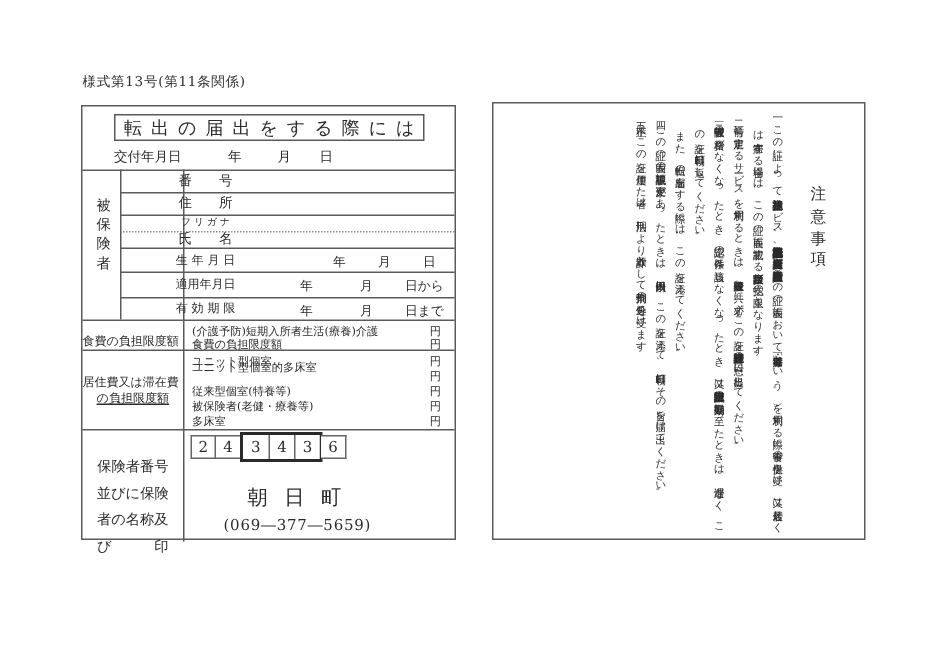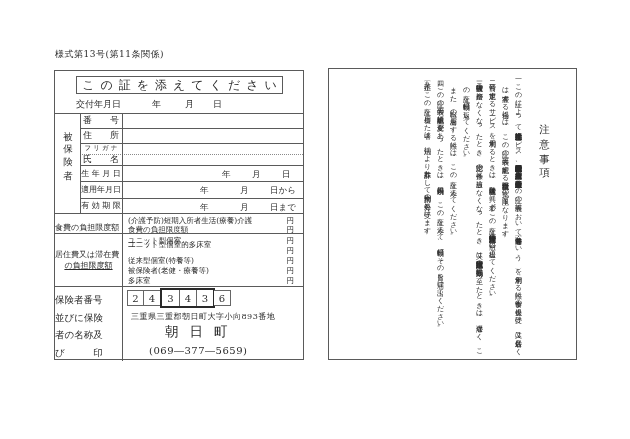--- a/index.html
+++ b/index.html
@@ -19,38 +19,38 @@
   #title-box { position:absolute; left:21px; top:5px; width:207px; height:18px;
     border:1px solid #5a5a5a; display:flex; align-items:center; justify-content:center;
     font-size:12px; letter-spacing:6px; text-indent:6px; white-space:nowrap; }
 
   #issue-row { position:absolute; left:0; top:26px; width:250px; height:14px; font-size:9px; }
   #issue-row .lbl { position:absolute; left:21px; top:1px; }
   #issue-row .y { position:absolute; left:97px; top:1px; }
   #issue-row .m { position:absolute; left:130px; top:1px; }
   #issue-row .d { position:absolute; left:158px; top:1px; }
 
-  .cell { position:absolute; display:flex; align-items:center; font-size:8.5px; white-space:nowrap; overflow:hidden; }
+  .cell { position:absolute; display:flex; align-items:center; font-size:8.5px; white-space:nowrap; overflow:hidden;margin-left:36px; }
   .cell.center { justify-content:center; }
 
   #insured-col { position:absolute; left:0; top:42px; width:25px; height:100px;
     display:flex; justify-content:center; }
   #insured-col span { writing-mode:vertical-rl; text-orientation:upright;
     font-size:9.5px; letter-spacing:13px; padding-top:11px; }
 
   .datecell { position:absolute; left:67px; width:183px; font-size:8.5px; }
   .datecell span { position:absolute; top:0; }
 
   .fee-name { position:absolute; left:73px; right:26px; font-size:7.5px; white-space:nowrap; }
   .fee-unit { position:absolute; right:9px; font-size:7.5px; }
 
   #residence-label, #meal-label { position:absolute; left:0; width:67px; text-align:left; font-size:8px; }
 
   #insurer-label { position:absolute; left:0; top:215px; width:67px; height:75px;
-    padding-top:5px; font-size:9.5px; line-height:17.5px; white-space:pre; }
+    padding-top:17px; text-align:center; font-size:9.5px; line-height:17.5px; white-space:pre; }
 
   #digit-row { position:absolute; left:72px; top:218px; display:flex; align-items:center; }
   .digit { width:17px; height:16px; border:1px solid #666; display:flex; align-items:center;
     justify-content:center; font-size:10px; background:#fff; }
   .digit + .digit { border-left:none; }
   .digit-group { display:flex; border:2px solid #2a2a2a; margin:-1px; }
   .digit-group .digit { border:none; }
   .digit-group .digit + .digit { border-left:1px solid #666; }
   .digit-group + .digit { border-left:none; }
 
@@ -67,21 +67,21 @@
   .note-item { font-size:7px; line-height:13px; padding-top:7px; text-indent:-7px; text-align:justify; }
   .note-num { margin-bottom:4px; }
 </style>
 </head>
 <body>
 
 <div class="abs" id="form-number-label">様式第13号(第11条関係)</div>
 
 <div class="abs" id="form-box">
 
-  <div id="title-box">この証を添えてください</div>
+  <div id="title-box">転出の届出をする際には</div>
 
   <div id="issue-row">
     <span class="lbl">交付年月日</span>
     <span class="y">年</span>
     <span class="m">月</span>
     <span class="d">日</span>
   </div>
 
   <div class="hline" style="top:42px"></div>
   <div class="hline part" style="top:57px"></div>
@@ -160,21 +160,20 @@
     <span class="digit">2</span>
     <span class="digit">4</span>
     <span class="digit-group">
       <span class="digit">3</span>
       <span class="digit">4</span>
       <span class="digit">3</span>
     </span>
     <span class="digit">6</span>
   </div>
 
-  <div id="insurer-address">三重県三重郡朝日町大字小向893番地</div>
   <div id="insurer-name">朝日町</div>
   <div id="insurer-phone">(069―377―5659)</div>
 </div>
 
 <div class="abs" id="notes-box">
   <div id="notes-flow">
     <div id="notes-heading">注意事項</div>
 
     <p class="note-item"><span class="note-num">一</span><span>この証によって指定介護福祉施設サービス、地域密着型介護老人福祉施設入所者生活介護、短期入所者生活介護及び介護予防短期入所者生活介護（この証の表面において「老健・療養等」という。）を利用する際に食事の提供を受け、又は居住若しくは滞在する場合には、この証の表面に記載する負担限度額が支払の上限となります。</span></p>
 

